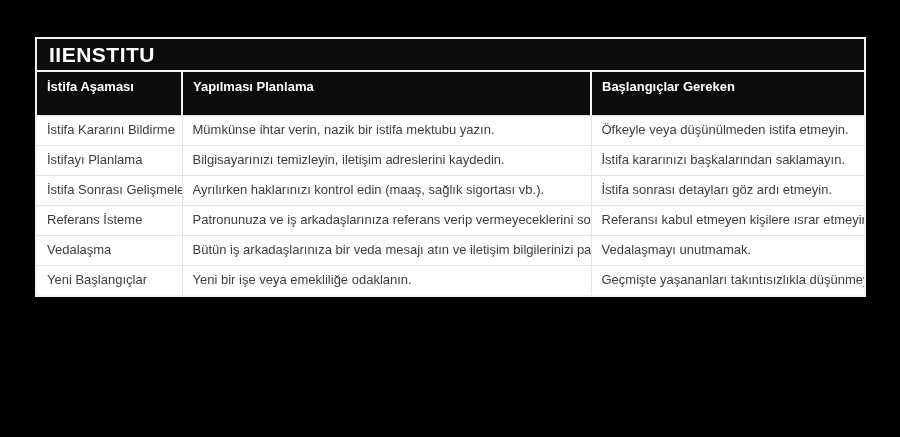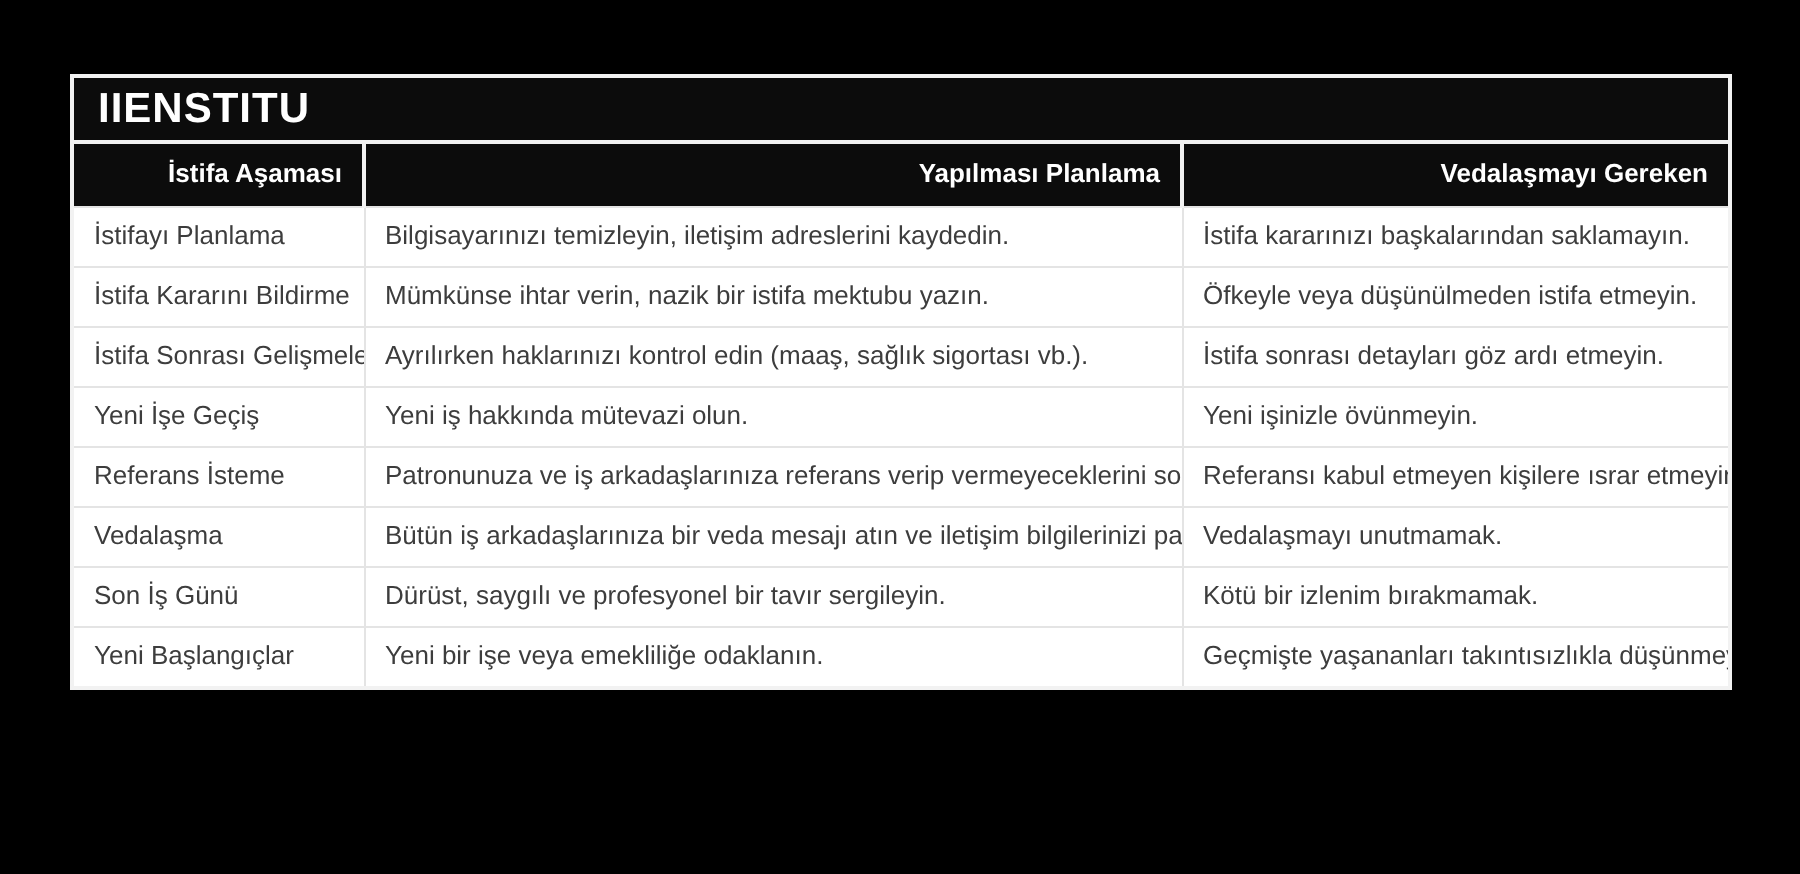--- a/index.html
+++ b/index.html
@@ -37,22 +37,22 @@
     border-collapse: collapse;
     table-layout: fixed;
   }
   col.c1 { width: 145px; }
   col.c2 { width: 409px; }
   th {
     background: var(--header-bg, #0c0c0c);
     color: var(--header-text, #ffffff);
     font-size: 13px;
     font-weight: bold;
-    text-align: right;
-    padding: 7px 10px 8px;
+    text-align: left;
+    padding: 7px 10px 20px;
     line-height: 16px;
   }
   th + th { border-left: 2px solid var(--outer-border, #f2f2f2); }
   td {
     background: var(--row-bg, #ffffff);
     color: var(--body-text, #3d3d3d);
     font-size: 13px;
     line-height: 16px;
     padding: 6px 10px 7px;
     border-top: 1px solid var(--divider, #e4e4e4);
@@ -70,67 +70,57 @@
     <table>
       <colgroup>
         <col class="c1">
           <col class="c2">
           <col class="c3">
       </colgroup>
       <thead>
         <tr>
           <th>İstifa Aşaması</th>
           <th>Yapılması Planlama</th>
-          <th>Vedalaşmayı Gereken</th>
+          <th>Başlangıçlar Gereken</th>
         </tr>
       </thead>
       <tbody id="table-body">
   <tr>
+    <td>İstifa Kararını Bildirme</td>
+    <td>Mümkünse ihtar verin, nazik bir istifa mektubu yazın.</td>
+    <td>Öfkeyle veya düşünülmeden istifa etmeyin.</td>
+  </tr>
+
+  <tr>
     <td>İstifayı Planlama</td>
     <td>Bilgisayarınızı temizleyin, iletişim adreslerini kaydedin.</td>
     <td>İstifa kararınızı başkalarından saklamayın.</td>
-  </tr>
-
-  <tr>
-    <td>İstifa Kararını Bildirme</td>
-    <td>Mümkünse ihtar verin, nazik bir istifa mektubu yazın.</td>
-    <td>Öfkeyle veya düşünülmeden istifa etmeyin.</td>
   </tr>
 
   <tr>
     <td>İstifa Sonrası Gelişmeler</td>
     <td>Ayrılırken haklarınızı kontrol edin (maaş, sağlık sigortası vb.).</td>
     <td>İstifa sonrası detayları göz ardı etmeyin.</td>
   </tr>
 
 
-  <tr>
-    <td>Yeni İşe Geçiş</td>
-    <td>Yeni iş hakkında mütevazi olun.</td>
-    <td>Yeni işinizle övünmeyin.</td>
-  </tr>
 
 
   <tr>
     <td>Referans İsteme</td>
     <td>Patronunuza ve iş arkadaşlarınıza referans verip vermeyeceklerini sorun.</td>
     <td>Referansı kabul etmeyen kişilere ısrar etmeyin.</td>
   </tr>
 
   <tr>
     <td>Vedalaşma</td>
     <td>Bütün iş arkadaşlarınıza bir veda mesajı atın ve iletişim bilgilerinizi paylaşın.</td>
     <td>Vedalaşmayı unutmamak.</td>
   </tr>
 
-  <tr>
-    <td>Son İş Günü</td>
-    <td>Dürüst, saygılı ve profesyonel bir tavır sergileyin.</td>
-    <td>Kötü bir izlenim bırakmamak.</td>
-  </tr>
 
   <tr>
     <td>Yeni Başlangıçlar</td>
     <td>Yeni bir işe veya emekliliğe odaklanın.</td>
     <td>Geçmişte yaşananları takıntısızlıkla düşünmeyin.</td>
   </tr>
 </tbody>
     </table>
   </div>
 </div>

